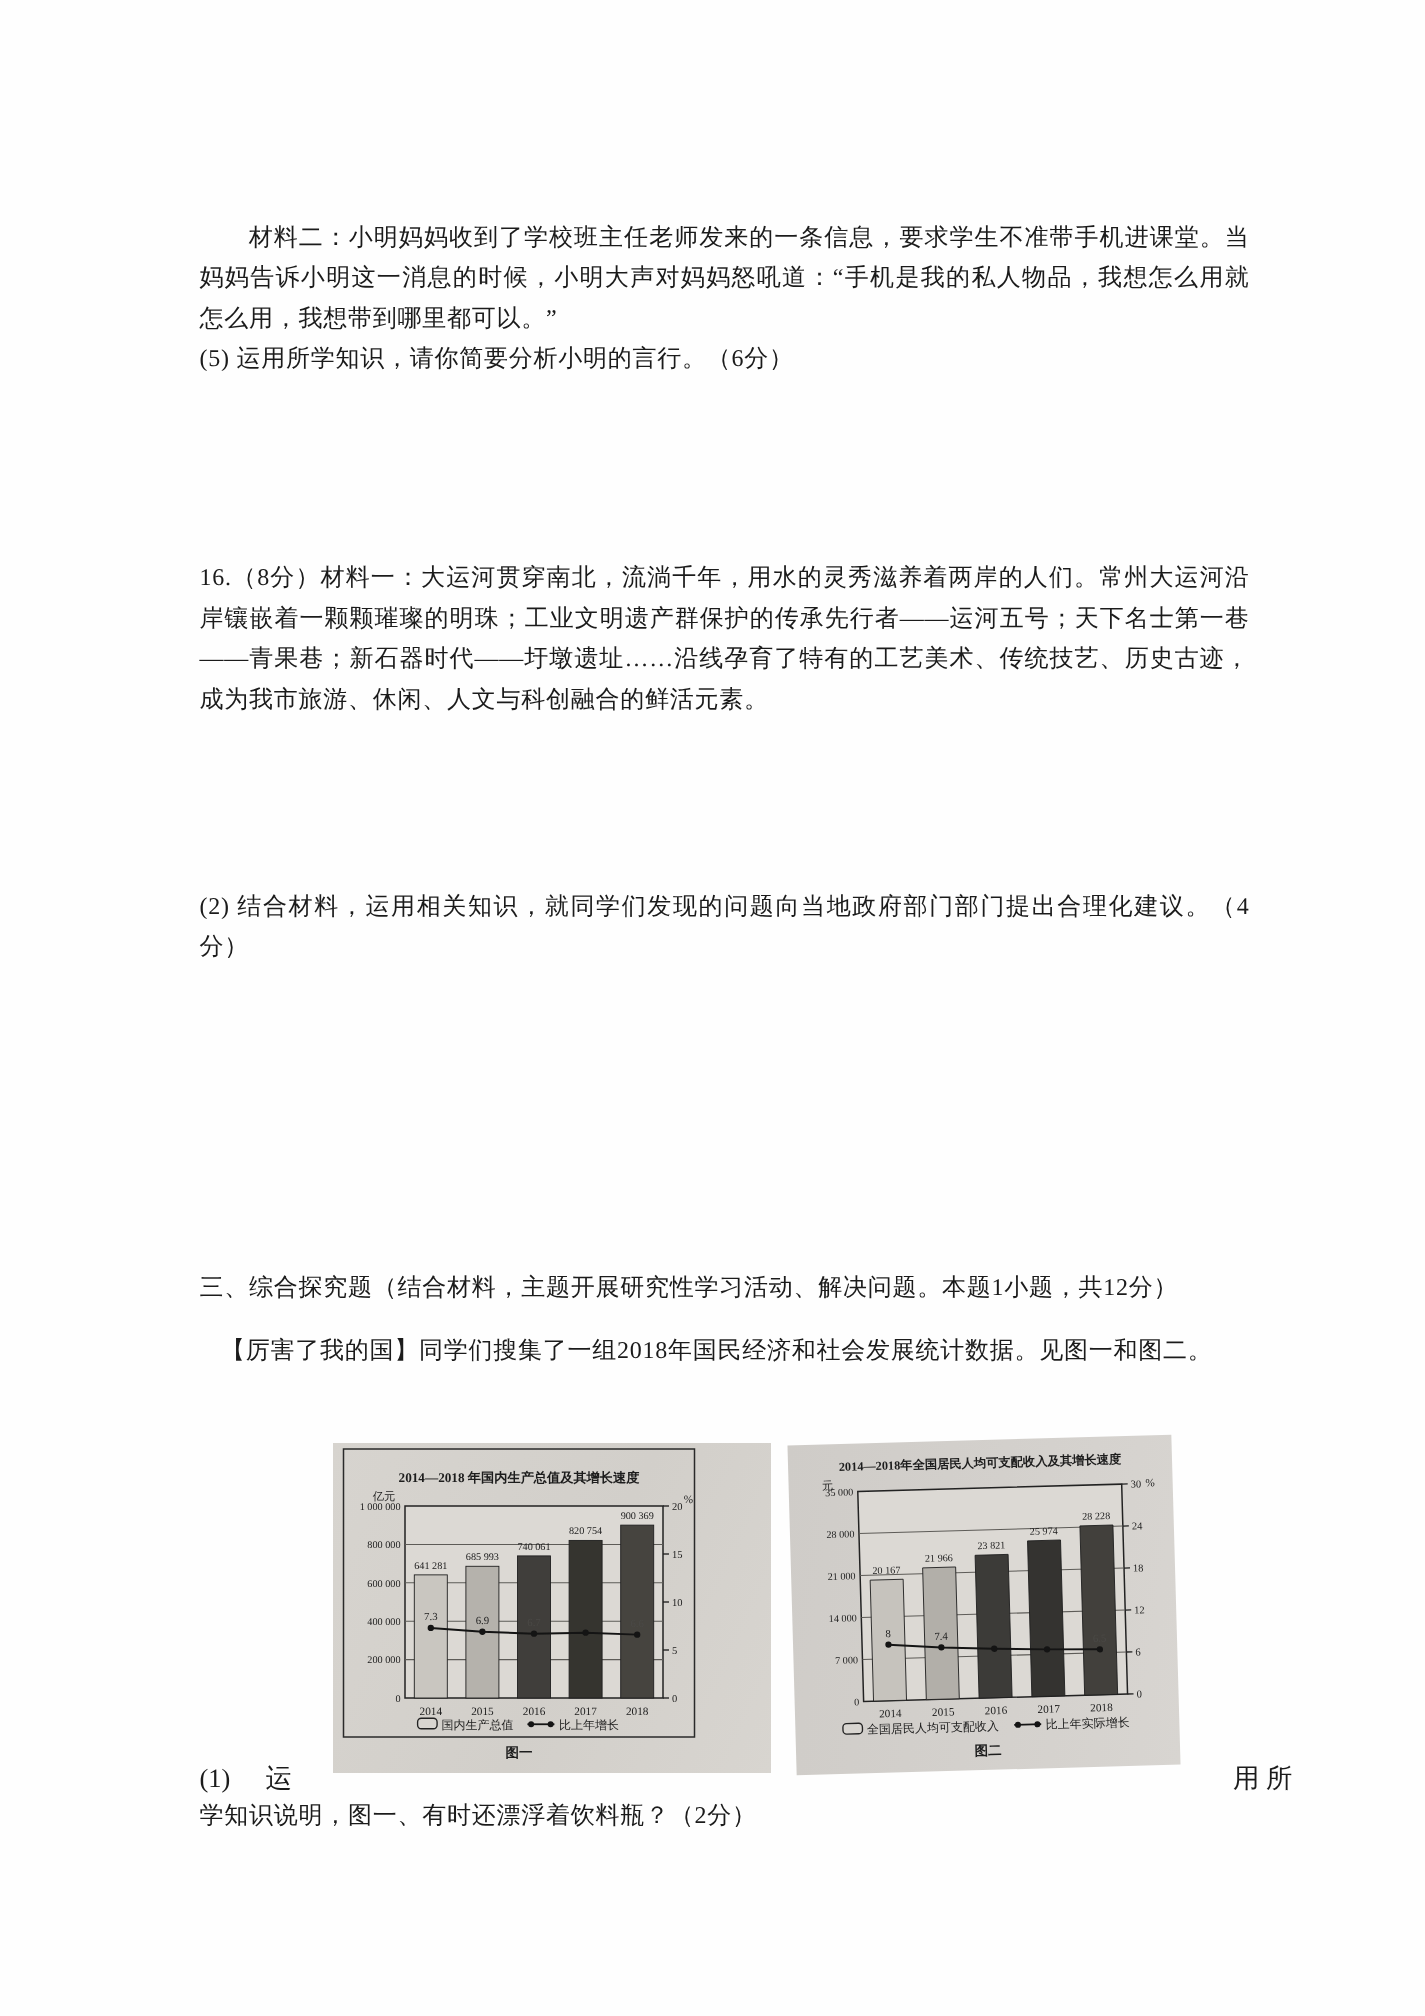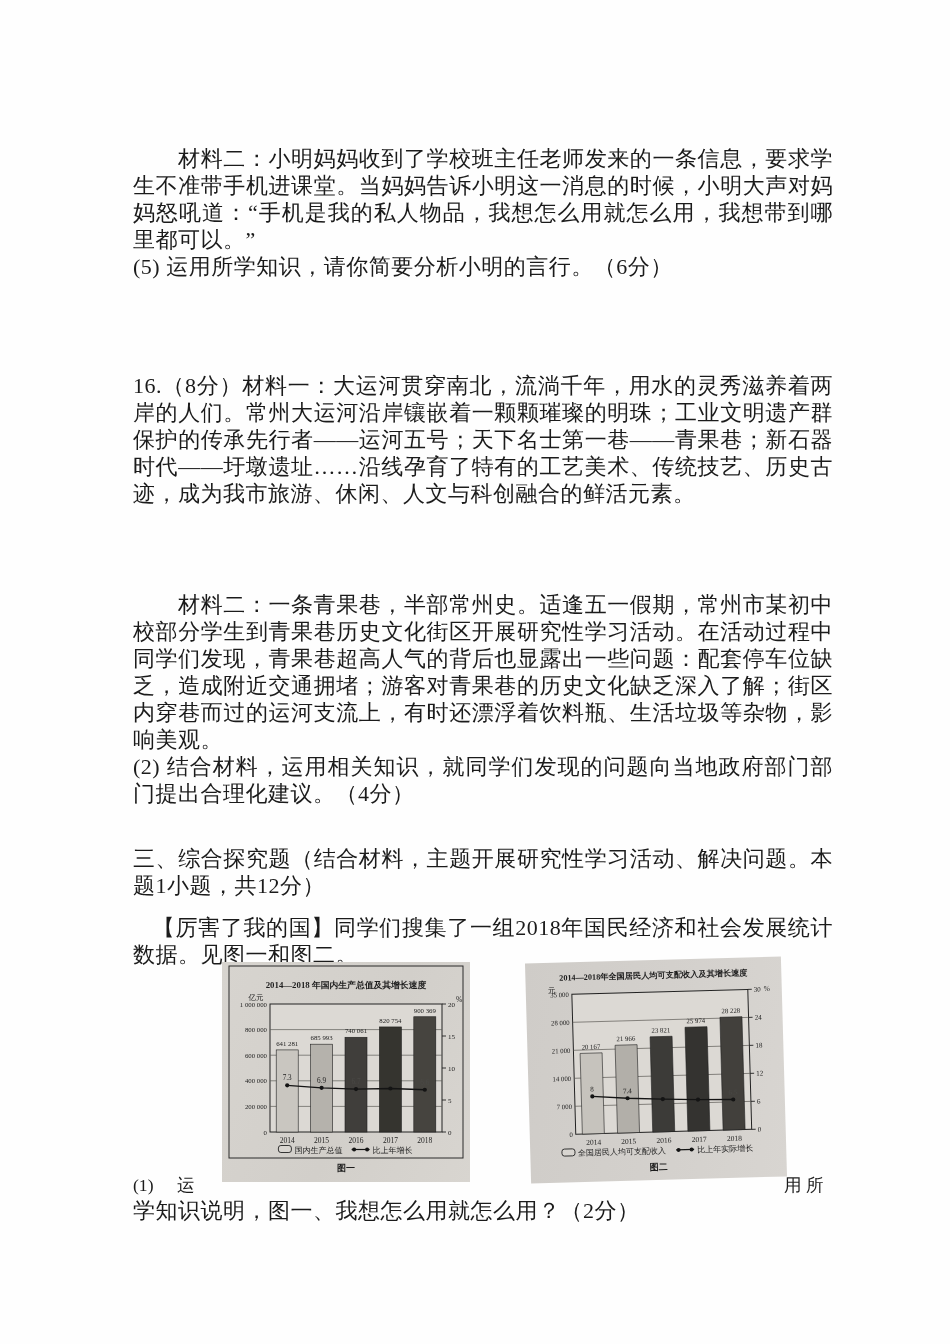--- a/index.html
+++ b/index.html
@@ -2,27 +2,27 @@
 <html><head>
 <meta charset="utf-8">
 <style>
   html,body{margin:0;padding:0;background:#ffffff;}
   .page{
     position:relative;width:950px;height:1344px;background:#fefefe;
     font-family:"Liberation Serif","DejaVu Serif",serif;color:#161616;
     overflow:hidden;
   }
   .block{position:absolute;left:133px;width:700px;}
-  .para{margin:0;font-size:22px;line-height:27px;letter-spacing:0.5px;
+  .para{margin:0;font-size:16px;line-height:27px;letter-spacing:0.5px;
         text-align:justify;color:#1b1b1b;}
   .indent{text-indent:2.05em;}
   .indent1{text-indent:0.9em;margin-top:15px;}
   .frag{position:absolute;font-size:17.6px;line-height:27px;color:#1b1b1b;white-space:pre;}
   .chart-panel{position:absolute;overflow:hidden;}
-  .chart-1{left:222px;top:962px;width:248px;height:220px;
+  .chart-1{left:222px;top:962px;width:292px;height:220px;
     background:linear-gradient(115deg,#d7d4cf 0%,#d2cfca 55%,#d8d5d0 100%);}
   .chart-2{left:528px;top:960px;width:256px;height:220px;
     background:linear-gradient(100deg,#cfccc8 0%,#d3d0cc 50%,#d8d5d1 100%);
     transform:rotate(-1.6deg);}
   svg text{font-family:"Liberation Serif","DejaVu Serif",serif;}
 </style>
 </head>
 <body>
 
 <div class="page">
@@ -30,21 +30,20 @@
   <div class="block" style="top:145px">
     <p class="para indent">材料二：小明妈妈收到了学校班主任老师发来的一条信息，要求学生不准带手机进课堂。当妈妈告诉小明这一消息的时候，小明大声对妈妈怒吼道：“手机是我的私人物品，我想怎么用就怎么用，我想带到哪里都可以。”</p>
     <p class="para">(5) 运用所学知识，请你简要分析小明的言行。（6分）</p>
   </div>
 
   <div class="block" style="top:372px">
     <p class="para">16.（8分）材料一：大运河贯穿南北，流淌千年，用水的灵秀滋养着两岸的人们。常州大运河沿岸镶嵌着一颗颗璀璨的明珠；工业文明遗产群保护的传承先行者——运河五号；天下名士第一巷——青果巷；新石器时代——圩墩遗址……沿线孕育了特有的工艺美术、传统技艺、历史古迹，成为我市旅游、休闲、人文与科创融合的鲜活元素。</p>
   </div>
 
   <div class="block" style="top:591px">
-    <p class="para indent">材料二：一条青果巷，半部常州史。适逢五一假期，常州市某初中校部分学生到青果巷历史文化街区开展研究性学习活动。在活动过程中同学们发现，青果巷超高人气的背后也显露出一些问题：配套停车位缺乏，造成附近交通拥堵；游客对青果巷的历史文化缺乏深入了解；街区内穿巷而过的运河支流上，有时还漂浮着饮料瓶、生活垃圾等杂物，影响美观。</p>
     <p class="para">(2) 结合材料，运用相关知识，就同学们发现的问题向当地政府部门部门提出合理化建议。（4分）</p>
   </div>
 
   <div class="block" style="top:845px">
     <p class="para">三、综合探究题（结合材料，主题开展研究性学习活动、解决问题。本题1小题，共12分）</p>
     <p class="para indent1">【厉害了我的国】同学们搜集了一组2018年国民经济和社会发展统计数据。见图一和图二。</p>
   </div>
 
   <div class="chart-panel chart-1"><svg width="248" height="220">
         <rect x="7" y="4" width="234" height="192" fill="none" stroke="#2a2a2a" stroke-width="1"></rect>
@@ -160,19 +159,19 @@
         <text x="47.70000000000002" y="193.5" font-size="8" text-anchor="start" fill="#1d1d1d" font-weight="normal">全国居民人均可支配收入</text>
         <line x1="145.9" y1="190.5" x2="163.9" y2="190.5" stroke="#141414" stroke-width="1.2"></line>
         <circle cx="148.4" cy="190.5" r="2" fill="#141414"></circle>
         <circle cx="161.4" cy="190.5" r="2" fill="#141414"></circle>
         <text x="166.9" y="193.5" font-size="8" text-anchor="start" fill="#1d1d1d" font-weight="normal">比上年实际增长</text>
         <text x="128" y="210" font-size="9" text-anchor="middle" fill="#1d1d1d" font-weight="bold">图二</text>
       </svg></div>
 
   <span class="frag" style="left:133px;top:1172px">(1)</span>
   <span class="frag" style="left:177px;top:1172px">运</span>
-  <span class="frag" style="left:784px;top:1172px">用 所</span>
+  <span class="frag" style="left:822px;top:1172px">用 所</span>
 
   <div class="block" style="top:1197px">
-    <p class="para">学知识说明，图一、我想怎么用就怎么用？（2分）</p>
+    <p class="para">学知识说明，图一、有时还漂浮着饮料瓶？（2分）</p>
   </div>
 
 </div>
 
 </body></html>

